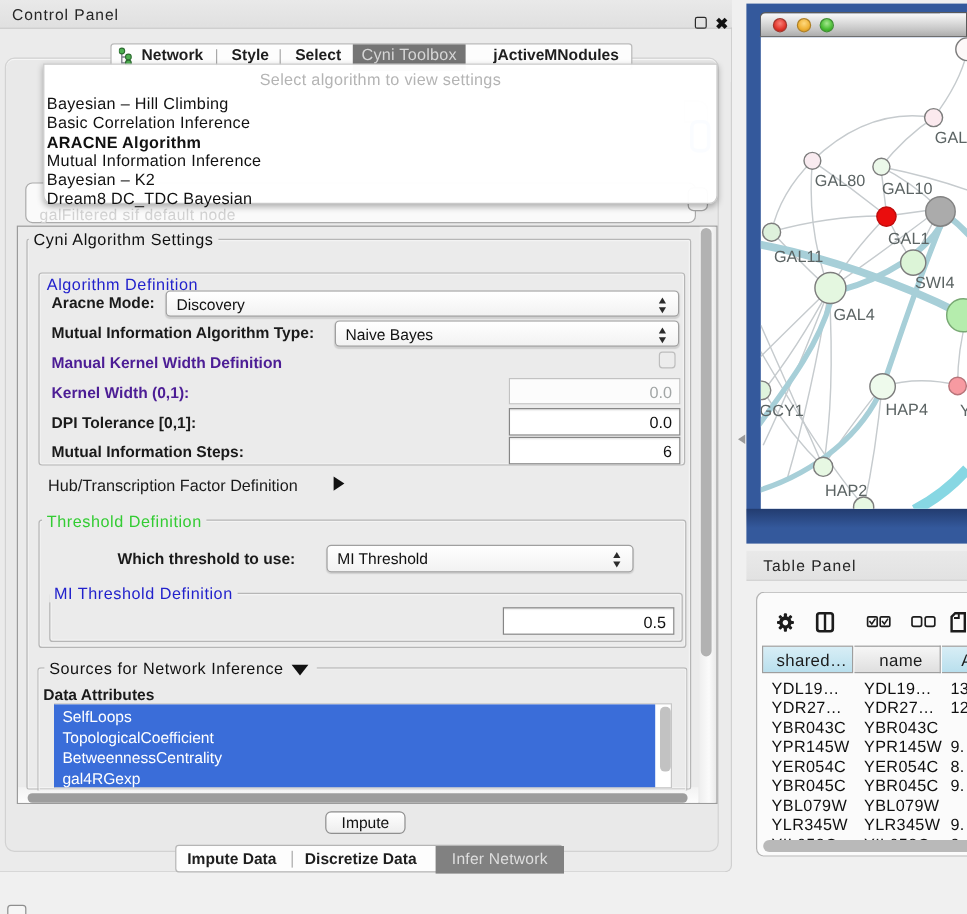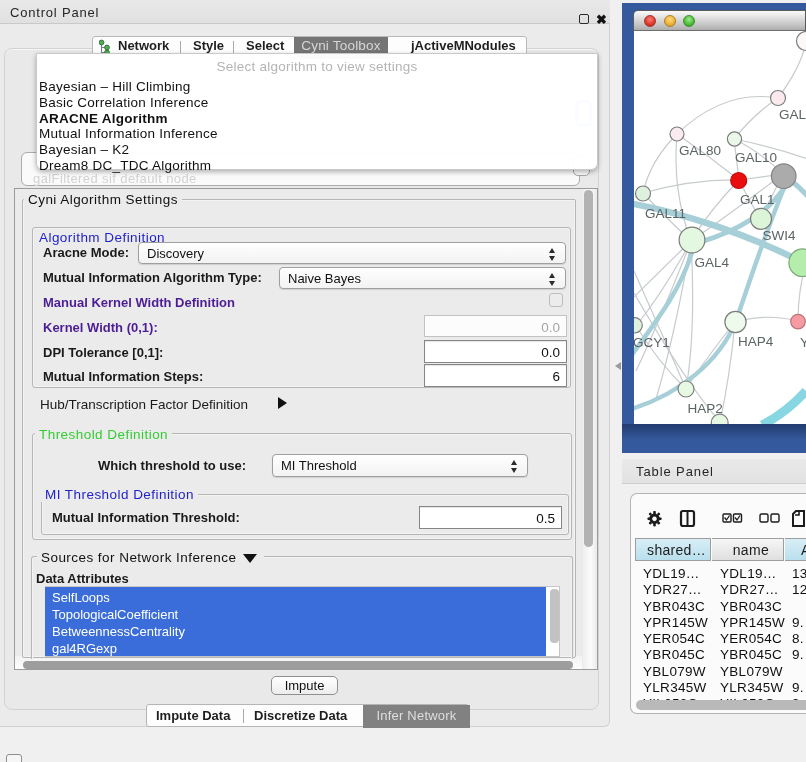--- a/index.html
+++ b/index.html
@@ -178,21 +178,20 @@
 
   <div class="abs lbl" style="left:98px;top:458px;">Which threshold to use:</div>
   <div class="abs combo" style="left:272px;top:454px;width:256px;height:23px;">
       <span class="ctext">MI Threshold</span>
       <span class="spin"></span>
     </div>
 
   <div class="abs group" style="left:41px;top:494px;width:528px;height:41px;"></div>
   <div class="abs gtitle" style="left:41px;top:487px;color:#2222cc;">MI Threshold Definition</div>
 
-  <div class="abs lbl" style="left:52px;top:510px;">Mutual Information Threshold:</div>
   <div class="abs field" style="left:419px;top:506px;width:143px;height:23px;">
       <span class="ftext">0.5</span>
     </div>
 
   <div class="abs group" style="left:31px;top:556px;width:542px;height:103px;border-bottom:none;border-radius:3px 3px 0 0;"></div>
   <div class="abs gtitle" style="left:37px;top:550px;color:#111;padding-right:28px;">Sources for Network Inference</div>
   <div class="abs" style="left:243px;top:554px;width:0;height:0;border-left:7px solid transparent;border-right:7px solid transparent;border-top:9px solid #111;"></div>
 
   <div class="abs lbl" style="left:36px;top:571px;">Data Attributes</div>
 
@@ -213,21 +212,21 @@
     <div class="btab sel" style="left:216px;width:107px;">Infer Network</div>
   </div>
 
   <div class="abs" id="popup">
     <div class="phead">Select algorithm to view settings</div>
     <div class="pitem" style="top:25px;">Bayesian – Hill Climbing</div>
     <div class="pitem" style="top:41px;">Basic Correlation Inference</div>
     <div class="pitem" style="top:57px;font-weight:bold;">ARACNE Algorithm</div>
     <div class="pitem" style="top:72px;">Mutual Information Inference</div>
     <div class="pitem" style="top:88px;">Bayesian – K2</div>
-    <div class="pitem" style="top:104px;">Dream8 DC_TDC Algorithm</div>
+    <div class="pitem" style="top:104px;">Dream8 DC_TDC Bayesian</div>
   </div>
 
   <div class="abs" id="bluearea"></div>
   <div class="abs" id="netwin-shadow"></div>
   <div class="abs" id="nettitle">
     <span class="tl" style="left:10px;background:radial-gradient(circle at 50% 35%,#f98077,#e0352b 60%,#b01a10);border:0.5px solid #9f3830;"></span>
     <span class="tl" style="left:30px;background:radial-gradient(circle at 50% 35%,#ffd97e,#efb134 60%,#c8891a);border:0.5px solid #ad7f25;"></span>
     <span class="tl" style="left:49px;background:radial-gradient(circle at 50% 35%,#a5e88f,#49bd33 60%,#2f9420);border:0.5px solid #3f8f33;"></span>
   </div>
   <div class="abs" id="netcanvas">

